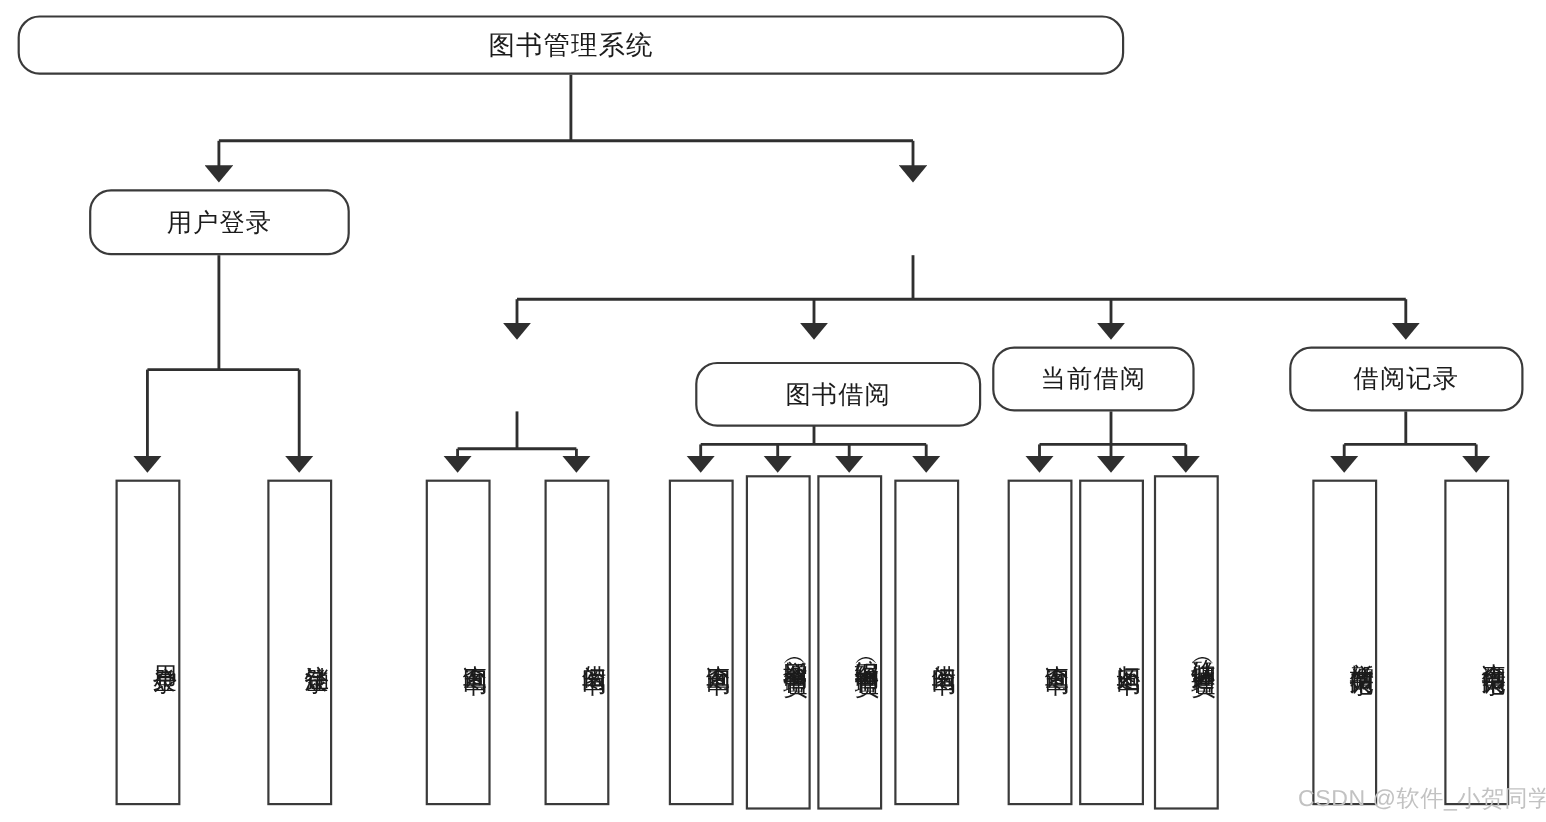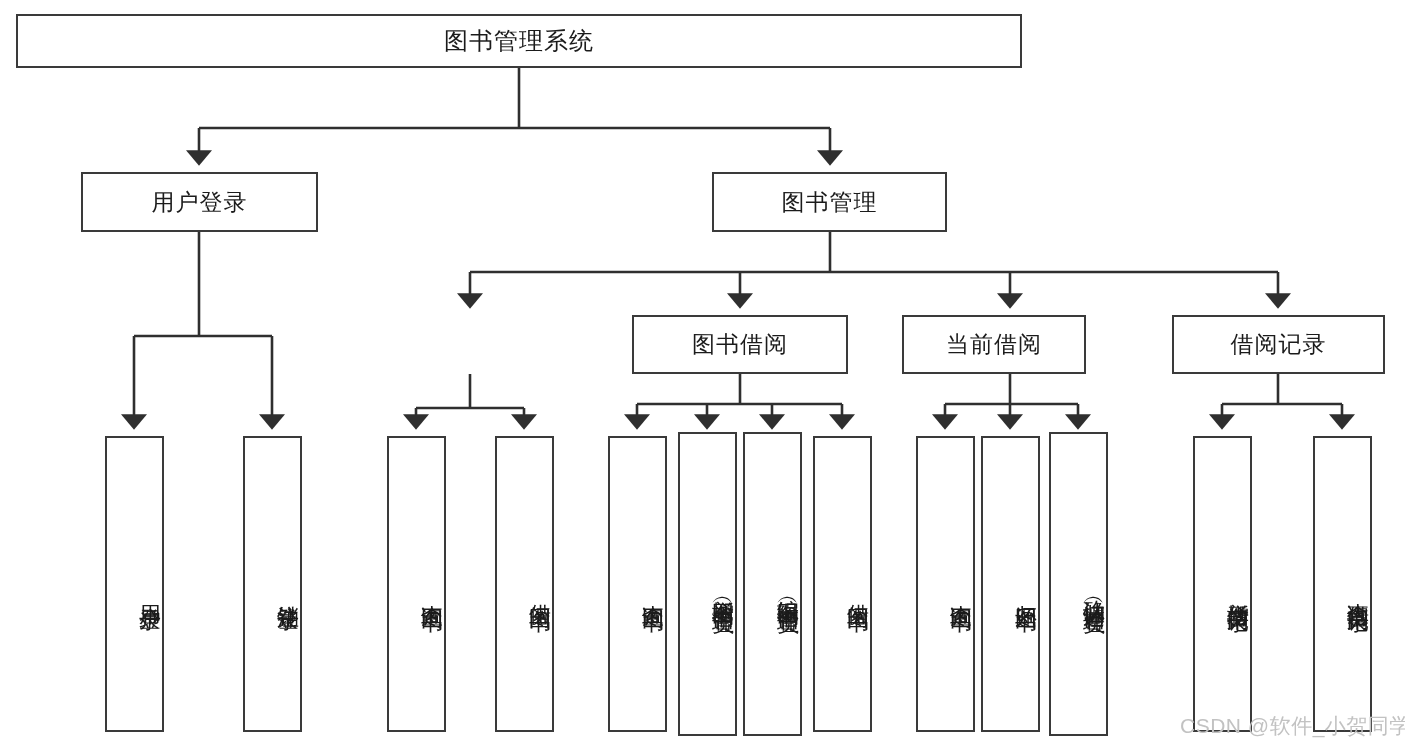--- a/index.html
+++ b/index.html
@@ -19,20 +19,21 @@
     background:#ffffff;
     border:2.5px solid #3a3a3a;
     display:flex;
     align-items:center;
     justify-content:center;
     color:#1b1b1b;
   }
   .node.h{
     font-size:23px;
     letter-spacing:1px;
+    border-radius:20px;
   }
   .node.root{font-size:24px;}
   .node.v{
     writing-mode:vertical-rl;
     text-orientation:upright;
     font-size:22px;
     line-height:1.06;
     letter-spacing:2px;
     align-items:flex-start;
     justify-content:center;
@@ -100,23 +101,22 @@
       <path d="M1278,374 L1278,404"></path>
       <path d="M1222,404 L1342,404"></path>
       <path d="M1222,404 L1222,422" marker-end="url(#arw)"></path>
       <path d="M1342,404 L1342,422" marker-end="url(#arw)"></path>
     </g>
   </svg>
 
   <div class="node h root" style="left:16px;top:14px;width:1006px;height:54px;">图书管理系统</div>
 
   <div class="node h" style="left:81px;top:172px;width:237px;height:60px;">用户登录</div>
-  <div class="node h" style="left:712px;top:172px;width:235px;height:60px;">图书管理</div>
 
-  <div class="node h" style="left:632px;top:315px;width:216px;height:59px;">图书借阅</div>
+  <div class="node h" style="left:632px;top:329px;width:260px;height:59px;">图书借阅</div>
   <div class="node h" style="left:902px;top:315px;width:184px;height:59px;">当前借阅</div>
   <div class="node h" style="left:1172px;top:315px;width:213px;height:59px;">借阅记录</div>
 
   <div class="node v" style="left:105px;top:436px;width:59px;height:296px;">用户登录</div>
   <div class="node v" style="left:243px;top:436px;width:59px;height:296px;">注销登录</div>
 
   <div class="node v" style="left:387px;top:436px;width:59px;height:296px;">查询图书</div>
   <div class="node v" style="left:495px;top:436px;width:59px;height:296px;">借阅图书</div>
 
   <div class="node v" style="left:608px;top:436px;width:59px;height:296px;">查询图书</div>

